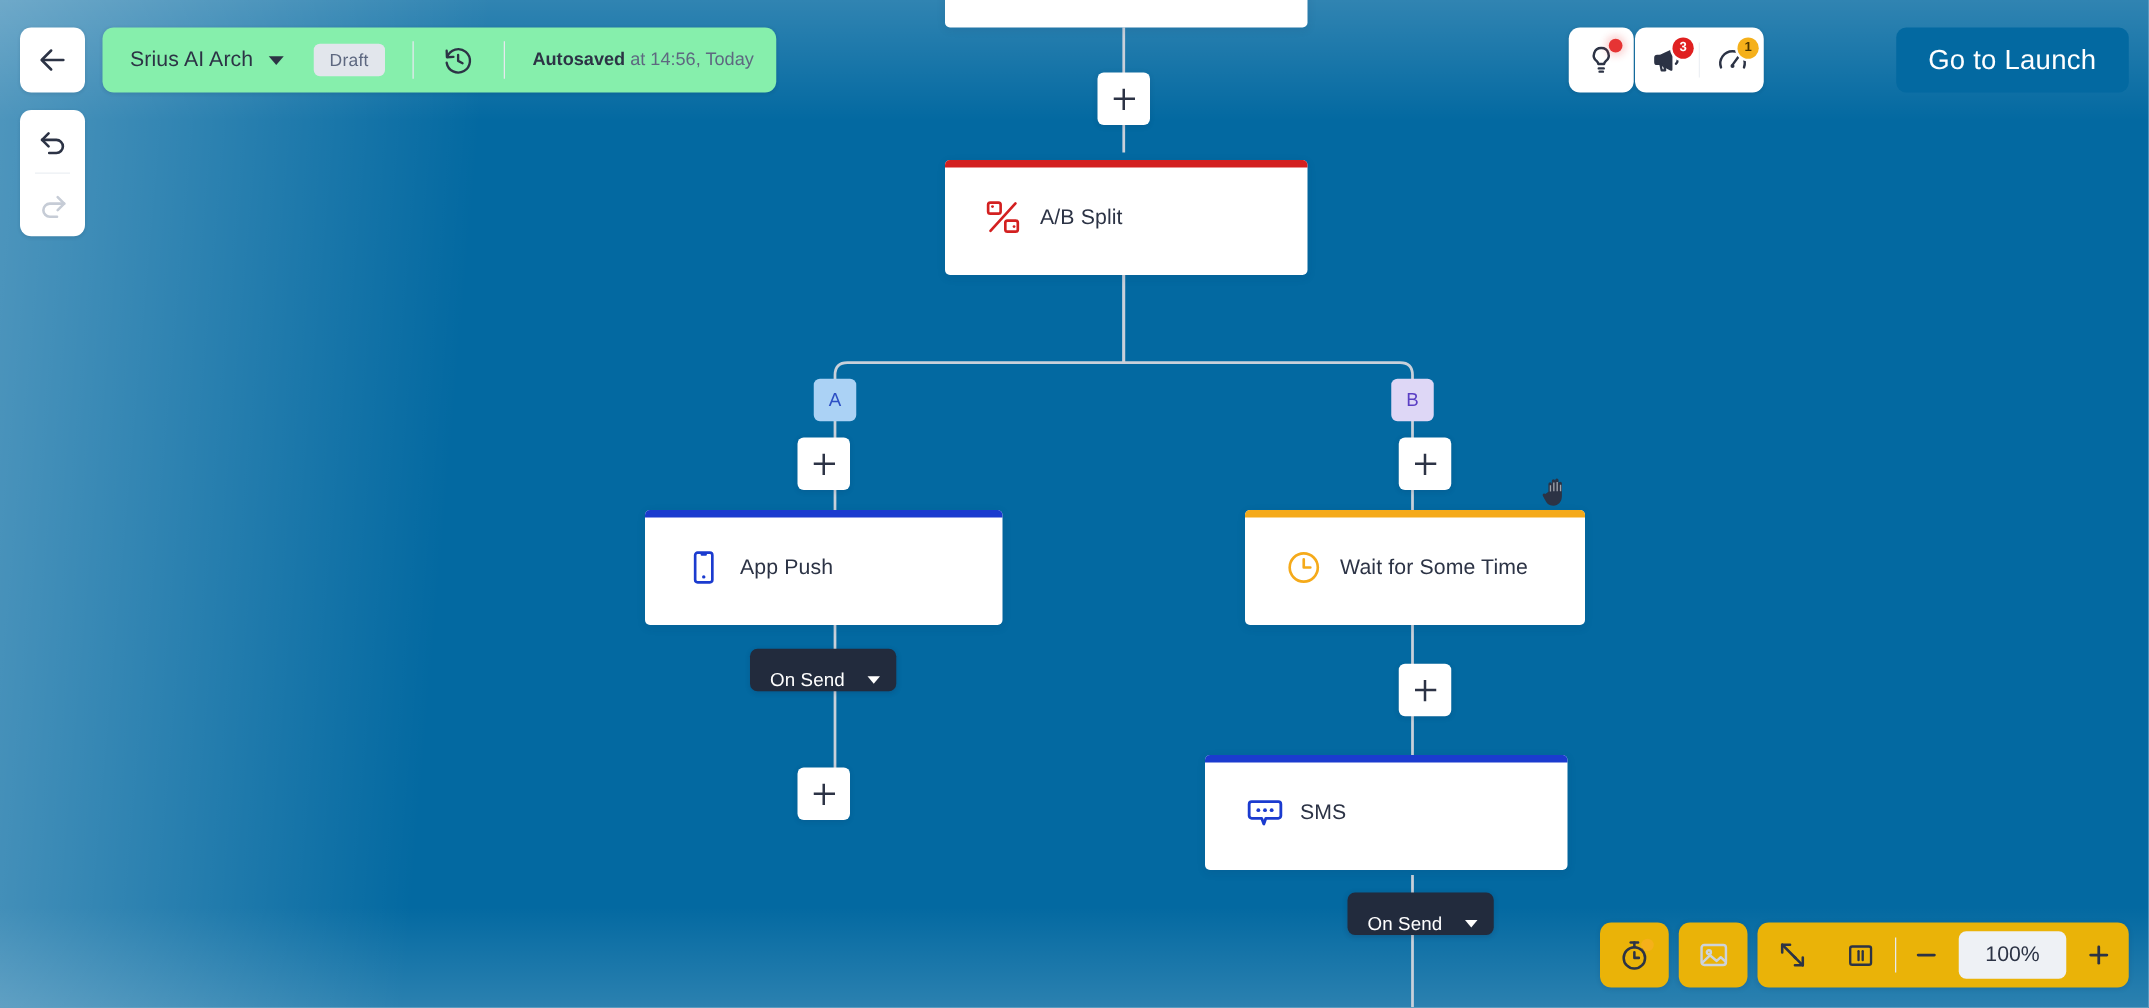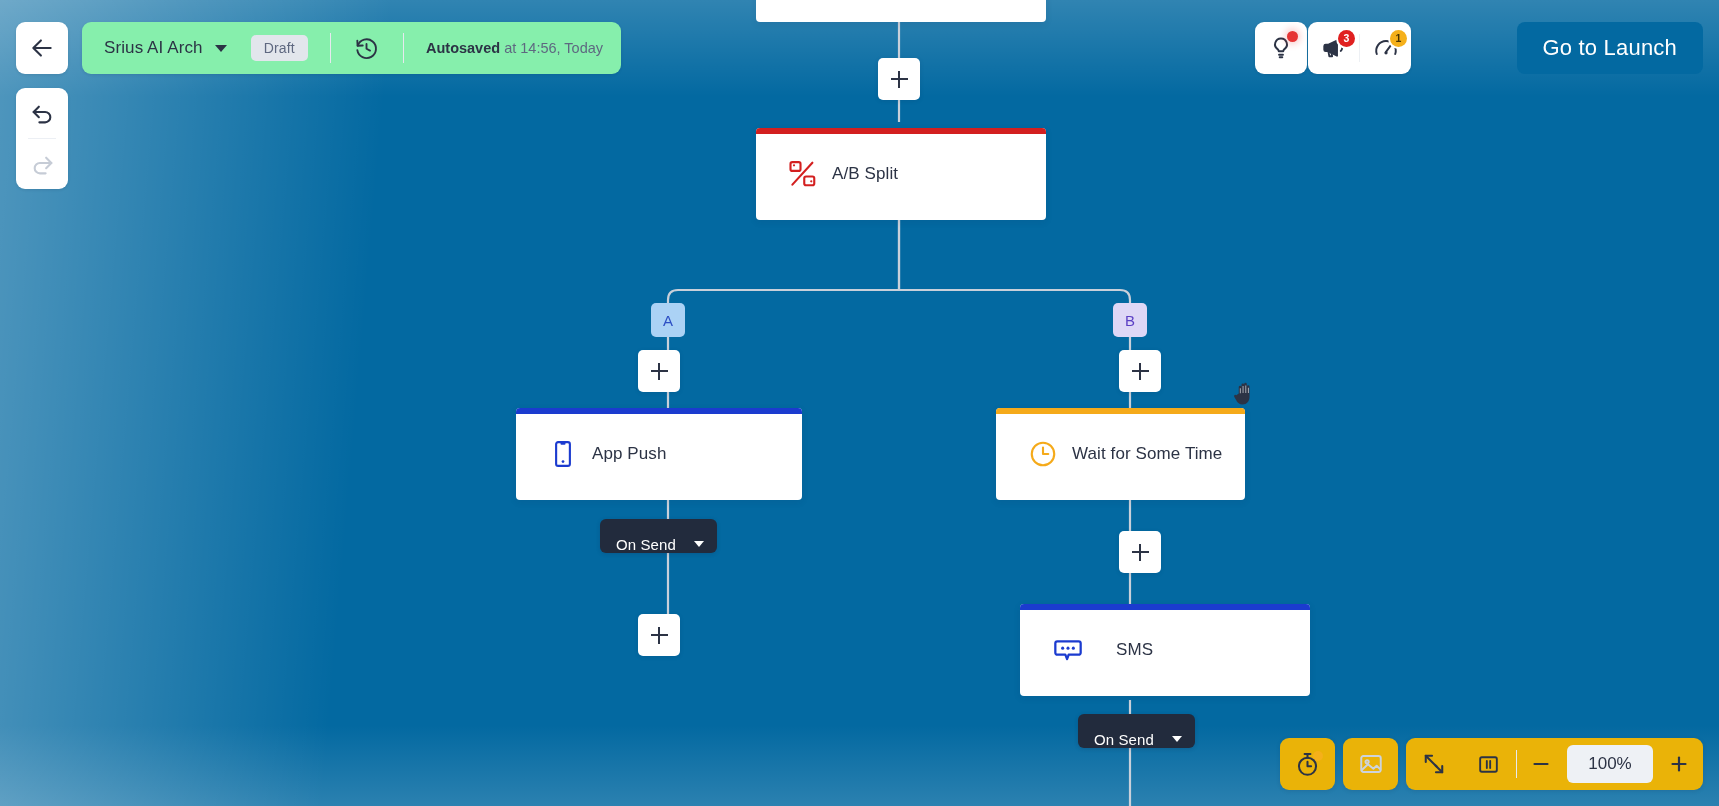--- a/index.html
+++ b/index.html
@@ -428,34 +428,34 @@
     <div class="node-label">App Push</div>
   </div>
 
   <div class="pill" style="left:600px; top:519px;">
     <span class="pill-label">On Send</span>
     <span class="pill-caret"></span>
   </div>
 
   <div class="plus" style="left:638px; top:614px;"></div>
 
-  <div class="node" style="left:996px; top:408px; width:249px; height:92px;">
+  <div class="node" style="left:996px; top:408px; width:272px; height:92px;">
     <div class="node-accent" style="background:#f5aa1a;"></div>
     <div class="node-icon">
       <svg width="30" height="30" viewBox="0 0 24 24" fill="none" stroke="#f5aa1a" stroke-width="1.7">
         <circle cx="12" cy="12" r="9"></circle>
         <path d="M12 6.8 V12 H16.2" stroke-linecap="round" stroke-linejoin="round"></path>
       </svg>
     </div>
     <div class="node-label">Wait for Some Time</div>
   </div>
 
   <div class="plus" style="left:1119px; top:531px;"></div>
 
-  <div class="node" style="left:1020px; top:604px; width:290px; height:92px;gap:20px;">
+  <div class="node" style="left:964px; top:604px; width:290px; height:92px;">
     <div class="node-accent" style="background:#1b3bcf;"></div>
     <div class="node-icon">
       <svg width="32" height="32" viewBox="0 0 24 24" fill="none" stroke="#1b3bcf" stroke-width="1.7">
         <path d="M4 5.5 h16 a1.5 1.5 0 0 1 1.5 1.5 v7 a1.5 1.5 0 0 1 -1.5 1.5 h-7.5 l-1.2 3.4 -1.3 -3.4 H4 a1.5 1.5 0 0 1 -1.5 -1.5 v-7 A1.5 1.5 0 0 1 4 5.5 z" stroke-linejoin="round"></path>
         <circle cx="8" cy="10.6" r="1.15" fill="#1b3bcf" stroke="none"></circle>
         <circle cx="12" cy="10.6" r="1.15" fill="#1b3bcf" stroke="none"></circle>
         <circle cx="16" cy="10.6" r="1.15" fill="#1b3bcf" stroke="none"></circle>
       </svg>
     </div>
     <div class="node-label">SMS</div>

